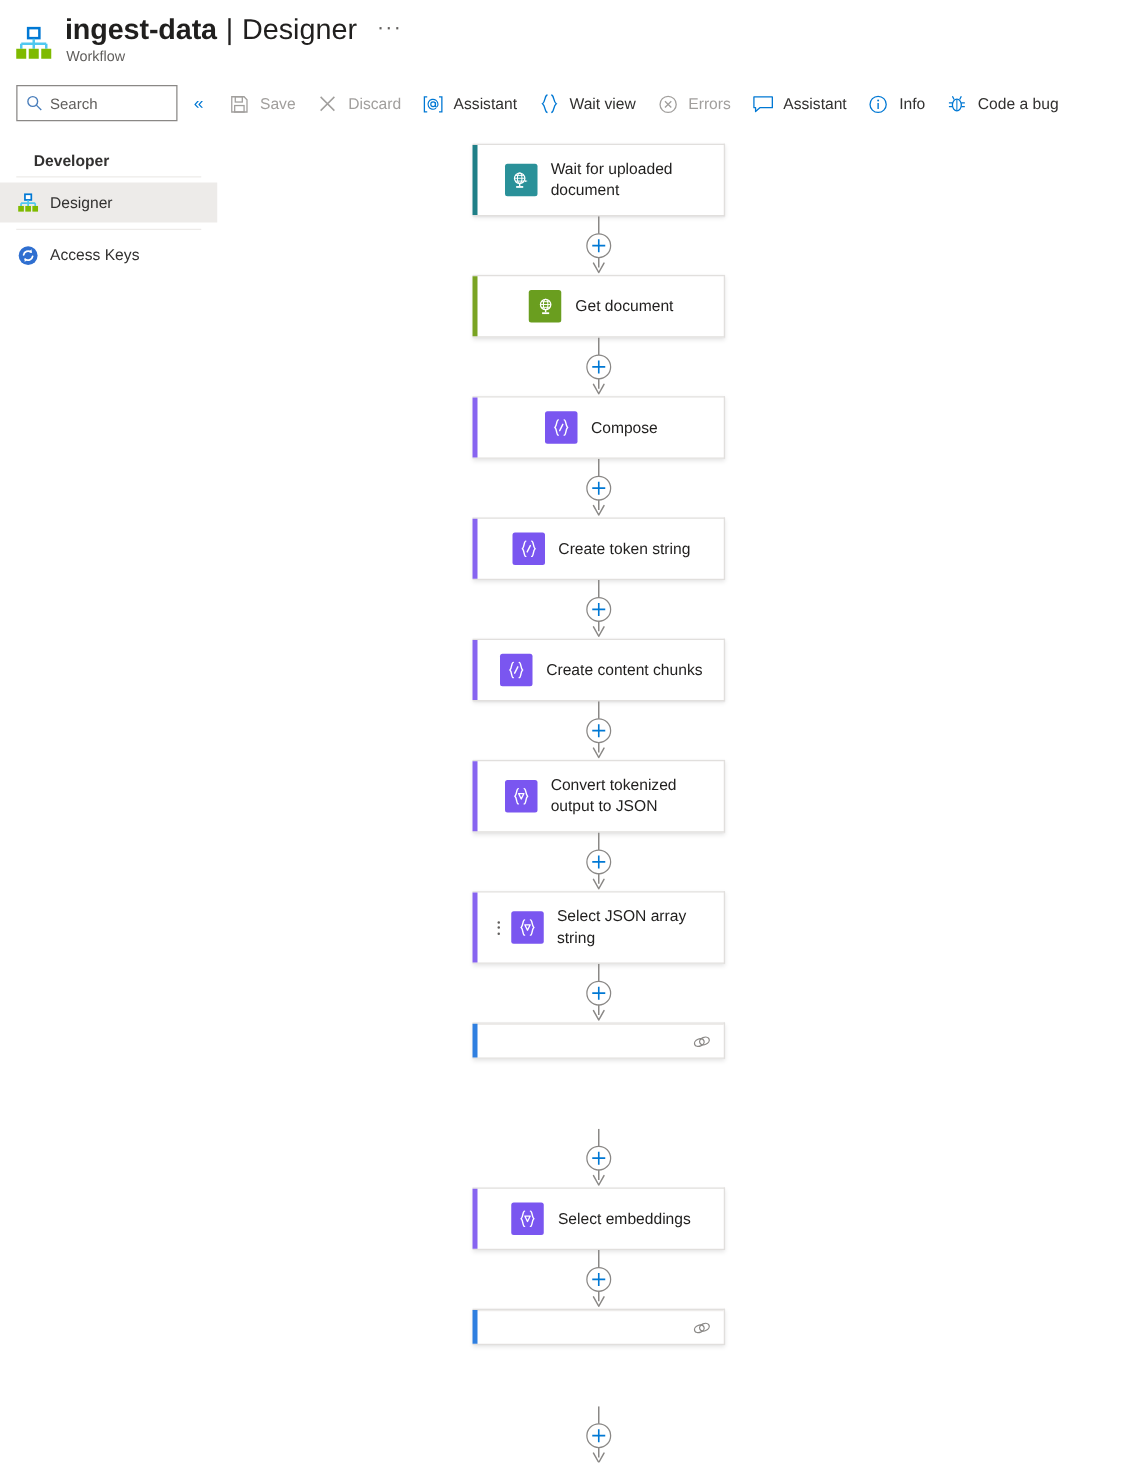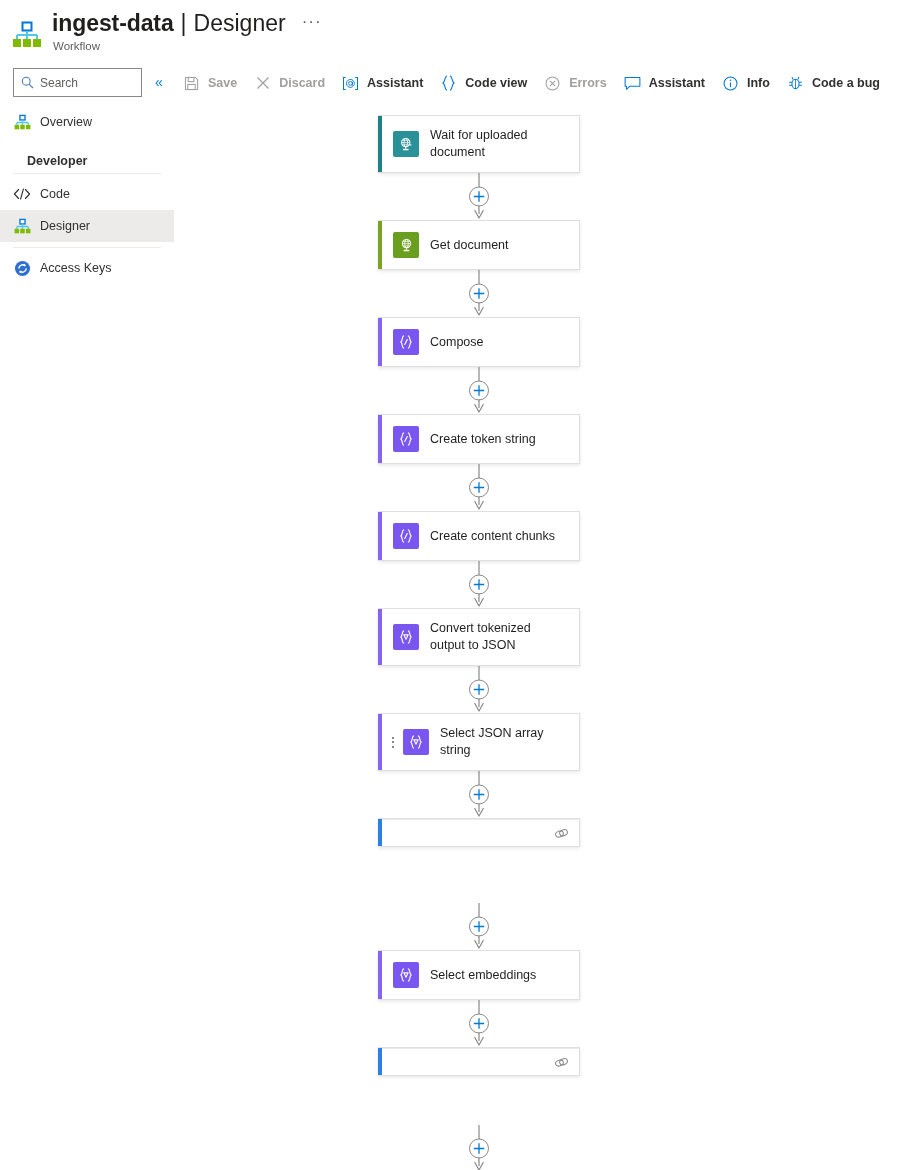--- a/index.html
+++ b/index.html
@@ -34,21 +34,21 @@
   .search-ph { font-size: 12px; color: #605e5c; }
 
   .collapse-btn {
     position: absolute; left: 155px; top: 4px; font-size: 14px; color: #0078d4;
     cursor: pointer; line-height: 20px;
   }
 
   .cmd-items { position: absolute; left: 182px; top: 0; display: flex; align-items: center; height: 30px; }
   .cmd-item {
     display: flex; align-items: center; height: 30px; padding: 0 9px 0 0;
-    margin-right: 7px; cursor: pointer; white-space: nowrap; font-weight: bold;
+    margin-right: 7px; cursor: pointer; white-space: nowrap;
   }
   .cmd-item .ci-ico { width: 19px; height: 19px; display: flex; align-items: center; justify-content: center; margin-right: 7px; }
   .cmd-item .ci-lbl { font-size: 12.5px; color: #323130; }
   .cmd-item.disabled { cursor: default; }
   .cmd-item.disabled .ci-lbl { color: #a19f9d; }
 
   .cmd-divider {
     position: absolute; left: 182px; top: 99px; width: 718px; height: 1px; background: #edebe9;
   }
 
@@ -70,21 +70,21 @@
   
   .node {
     position: absolute; left: 204px; width: 202px;
     background: #ffffff;
     border: 1px solid #e1dfdd;
     border-left: none;
     box-shadow: 0 1.6px 3.6px rgba(0,0,0,0.10), 0 0.3px 0.9px rgba(0,0,0,0.08);
     display: flex; flex-direction: column;
   }
   .node-strip { position: absolute; left: 0; top: 0; width: 4px; height: 100%; }
-  .node-main { display: flex; align-items: center; padding: 11px 10px 11px 10px; min-height: 45px; }
+  .node-main { display: flex; align-items: center; padding: 11px 10px 11px 10px; min-height: 45px; justify-content: center; }
   .drag-dots {
     width: 8px; height: 18px; margin-right: 1px; margin-left: 1px;
     display: flex; flex-direction: column; justify-content: center; align-items: center; gap: 2.5px;
   }
   .drag-dots i { width: 2px; height: 2px; background: #605e5c; border-radius: 50%; display: block; }
   .node-ico {
     width: 26px; height: 26px; flex: 0 0 26px; margin-left: 5px; margin-right: 11px;
     display: flex; align-items: center; justify-content: center; border-radius: 2px;
   }
   .node-title { font-size: 12.5px; color: #201f1e; line-height: 17px; }
@@ -168,21 +168,21 @@
       <span class="ci-lbl">Assistant</span>
     </div>
 
     <div class="cmd-item">
       <span class="ci-ico">
         <svg width="15" height="16" viewBox="0 0 15 16">
           <path d="M6 1 C3.6 1 4.6 6.2 2 8 c2.6 1.8 1.6 7 4 7" fill="none" stroke="#0078d4" stroke-width="1.1"></path>
           <path d="M9 1 c2.4 0 1.4 5.2 4 7 -2.6 1.8 -1.6 7 -4 7" fill="none" stroke="#0078d4" stroke-width="1.1"></path>
         </svg>
       </span>
-      <span class="ci-lbl">Code view</span>
+      <span class="ci-lbl">Wait view</span>
     </div>
 
     <div class="cmd-item disabled">
       <span class="ci-ico">
         <svg width="15" height="15" viewBox="0 0 16 16">
           <circle cx="8" cy="8" r="6.9" fill="none" stroke="#a19f9d" stroke-width="1.1"></circle>
           <path d="M5.3 5.3 L10.7 10.7 M10.7 5.3 L5.3 10.7" stroke="#a19f9d" stroke-width="1.1"></path>
         </svg>
       </span>
       <span class="ci-lbl">Errors</span>
@@ -219,46 +219,24 @@
       </span>
       <span class="ci-lbl">Code a bug</span>
     </div>
 
   </div>
   <div class="cmd-divider"></div>
 </div>
 
 <div class="leftnav">
 
-  <div class="nav-item">
-    <span class="nav-ico">
-      <svg width="17" height="17" viewBox="0 0 30 30">
-        <rect x="10.5" y="2.5" width="9" height="8" fill="#fff" stroke="#0078d4" stroke-width="2.4"></rect>
-        <path d="M15 11 L15 15 M5 15 L25 15 M5 15 L5 19 M15 15 L15 19 M25 15 L25 19" stroke="#50c8f0" stroke-width="2.4" fill="none"></path>
-        <rect x="1" y="19" width="8" height="8" fill="#7fba00"></rect>
-        <rect x="11" y="19" width="8" height="8" fill="#7fba00"></rect>
-        <rect x="21" y="19" width="8" height="8" fill="#7fba00"></rect>
-      </svg>
-    </span>
-    <span class="nav-lbl">Overview</span>
-  </div>
 
   <div class="nav-section">Developer</div>
   <div class="nav-rule"></div>
 
-  <div class="nav-item">
-    <span class="nav-ico">
-      <svg width="18" height="14" viewBox="0 0 20 14">
-        <path d="M6.2 2 L1.6 7 L6.2 12" fill="none" stroke="#323130" stroke-width="1.25" stroke-linejoin="round" stroke-linecap="round"></path>
-        <path d="M13.8 2 L18.4 7 L13.8 12" fill="none" stroke="#323130" stroke-width="1.25" stroke-linejoin="round" stroke-linecap="round"></path>
-        <path d="M11.6 1.4 L8.4 12.6" stroke="#323130" stroke-width="1.25" stroke-linecap="round"></path>
-      </svg>
-    </span>
-    <span class="nav-lbl">Code</span>
-  </div>
 
   <div class="nav-item selected">
     <span class="nav-ico">
       <svg width="17" height="17" viewBox="0 0 30 30">
         <rect x="10.5" y="2.5" width="9" height="8" fill="#fff" stroke="#0078d4" stroke-width="2.4"></rect>
         <path d="M15 11 L15 15 M5 15 L25 15 M5 15 L5 19 M15 15 L15 19 M25 15 L25 19" stroke="#50c8f0" stroke-width="2.4" fill="none"></path>
         <rect x="1" y="19" width="8" height="8" fill="#7fba00"></rect>
         <rect x="11" y="19" width="8" height="8" fill="#7fba00"></rect>
         <rect x="21" y="19" width="8" height="8" fill="#7fba00"></rect>
       </svg>

